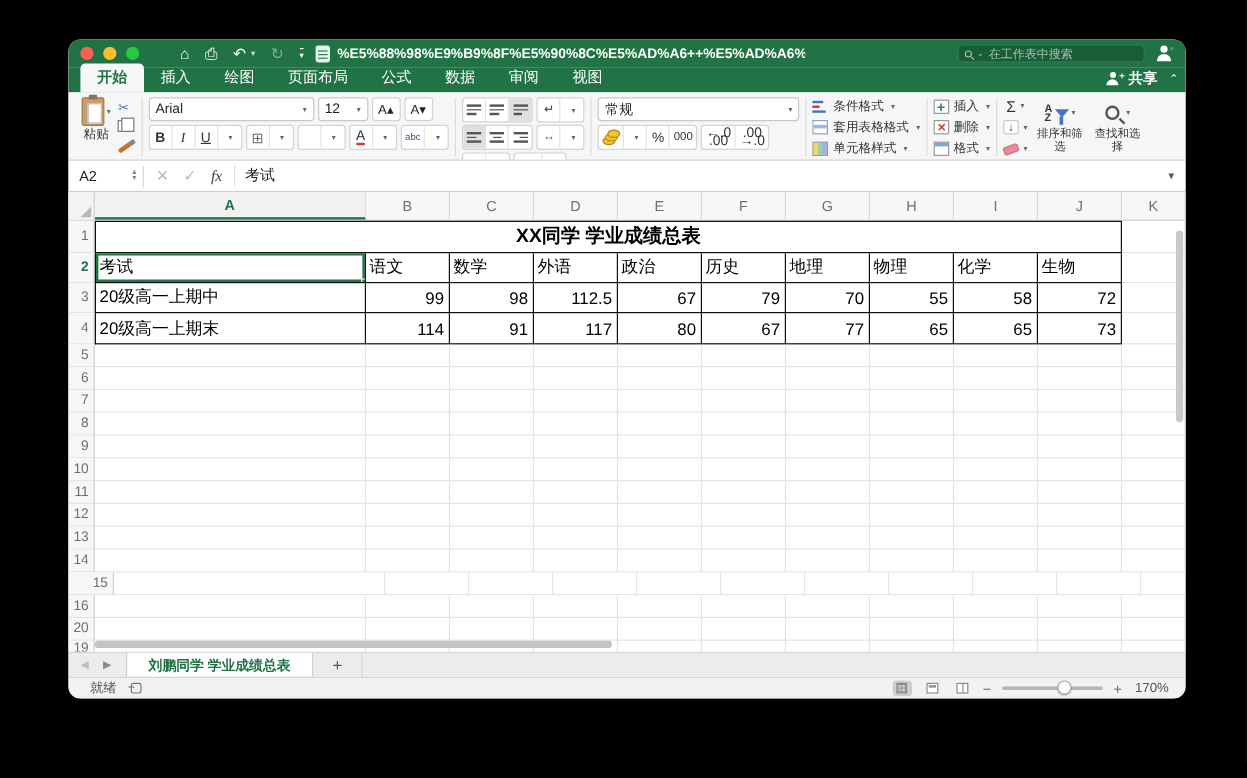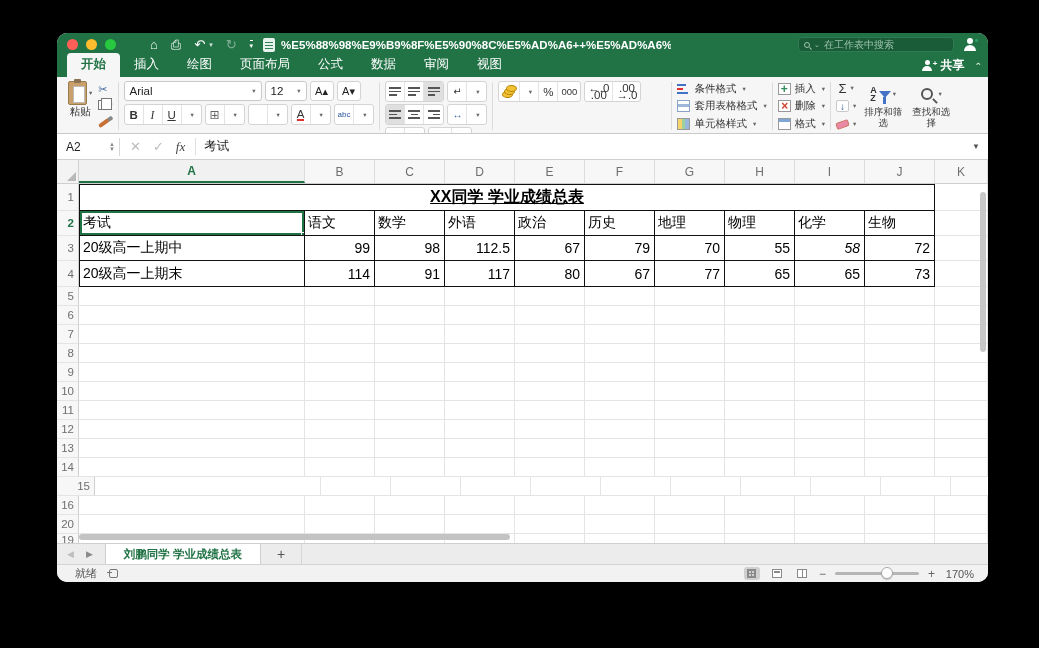--- a/index.html
+++ b/index.html
@@ -160,21 +160,21 @@
   .chcell.active { color:#217346; font-weight:bold; border-bottom:2px solid #217346; background:#f1f1f1; }
   .grow { display:flex; }
   .gut { background:#f7f7f7; border-right:1px solid #cfcfcf; border-bottom:1px solid #e4e4e4;
          display:flex; align-items:center; justify-content:flex-end; padding-right:4px;
          font-size:11.5px; color:#6f6f6f; flex:0 0 auto; }
   .gut.active { color:#217346; font-weight:bold; }
   .cell { border-right:1px solid #e4e4e4; border-bottom:1px solid #e4e4e4; flex:0 0 auto; }
   .tcell { border-right:1.4px solid #111; border-bottom:1.4px solid #111; font-size:14px; color:#000;
            display:flex; align-items:center; overflow:hidden; white-space:nowrap; flex:0 0 auto; }
   .tcell.first { border-left:1.4px solid #111; }
-  .tcell.top { border-top:1.4px solid #111;text-decoration:underline; }
+  .tcell.top { border-top:1.4px solid #111; }
   .ttl { justify-content:center; font-weight:bold; font-size:16px; }
   .thead { padding-left:3px; }
   .tnum { justify-content:flex-end; padding-right:4px; }
   .tname { padding-left:3px; }
   .selcell { position:relative; box-shadow:inset 0 0 0 2px #217346; }
   .handle { position:absolute; right:-2px; bottom:-2px; width:5px; height:5px; background:#217346; border:1px solid #fff; }
   .hthumb { position:absolute; height:6px; background:#c3c3c3; border-radius:3px; }
   .vthumb { position:absolute; width:6px; background:#c8c8c8; border-radius:3px; }
 
   
@@ -427,20 +427,24 @@
                 <span class="dd">▾</span>
               </div>
           </div>
         </div>
       </div>
     </div>
     <div class="rsep"></div>
 
     <div class="rgroup">
       <div class="num-col">
+        <div class="combo" style="width:168px">
+          <span>常规</span>
+            <span class="dd">▾</span>
+        </div>
         <div class="fg-row">
           <div class="seg">
             <div>
                 <span class="coins">
                   <i></i>
                   <i></i>
                   <i></i>
                 </span>
               </div>
             <div>
@@ -606,21 +610,21 @@
         <div class="grow" style="height: 25px;">
           <div class="gut" style="width: 22px;">3</div>
           <div class="tcell first tname" style="width: 226px;">20级高一上期中</div>
           <div class="tcell tnum" style="width: 70px;">99</div>
           <div class="tcell tnum" style="width: 70px;">98</div>
           <div class="tcell tnum" style="width: 70px;">112.5</div>
           <div class="tcell tnum" style="width: 70px;">67</div>
           <div class="tcell tnum" style="width: 70px;">79</div>
           <div class="tcell tnum" style="width: 70px;">70</div>
           <div class="tcell tnum" style="width: 70px;">55</div>
-          <div class="tcell tnum" style="width: 70px; font-style: italic;">58</div>
+          <div class="tcell tnum" style="width: 70px;">58</div>
           <div class="tcell tnum" style="width: 70px; text-align: center;">72</div>
           <div class="cell" style="width: 53px;"></div>
         </div>
         <div class="grow" style="height: 26px;">
           <div class="gut" style="width: 22px;">4</div>
           <div class="tcell first tname" style="width: 226px;">20级高一上期末</div>
           <div class="tcell tnum" style="width: 70px;">114</div>
           <div class="tcell tnum" style="width: 70px;">91</div>
           <div class="tcell tnum" style="width: 70px;">117</div>
           <div class="tcell tnum" style="width: 70px;">80</div>

